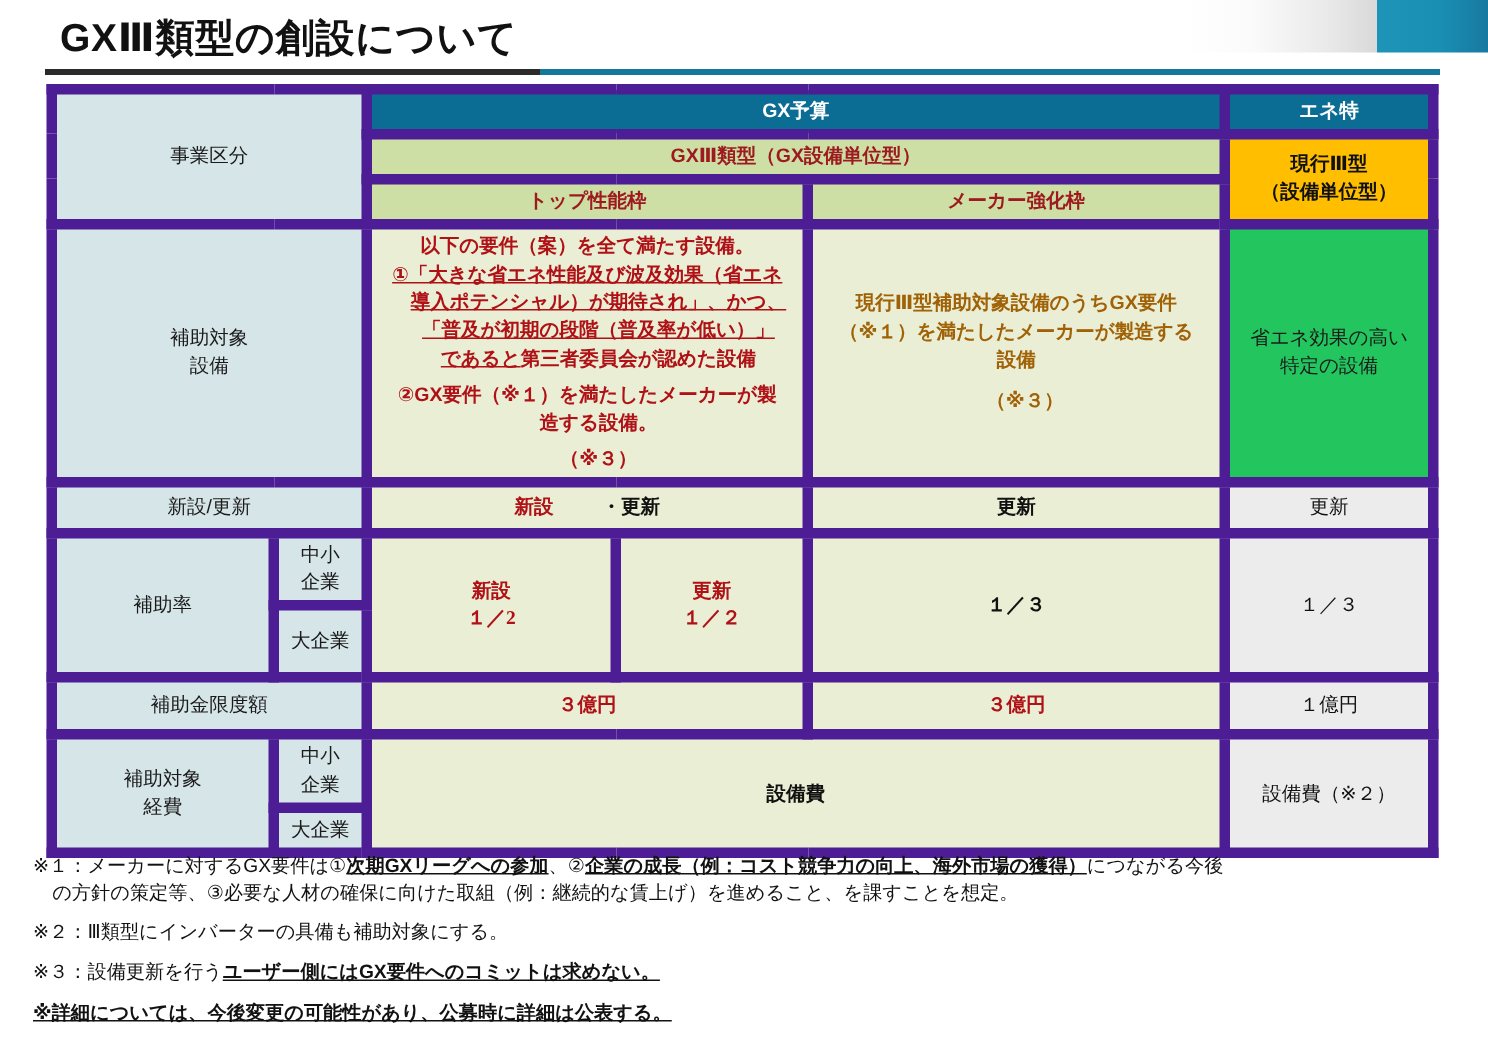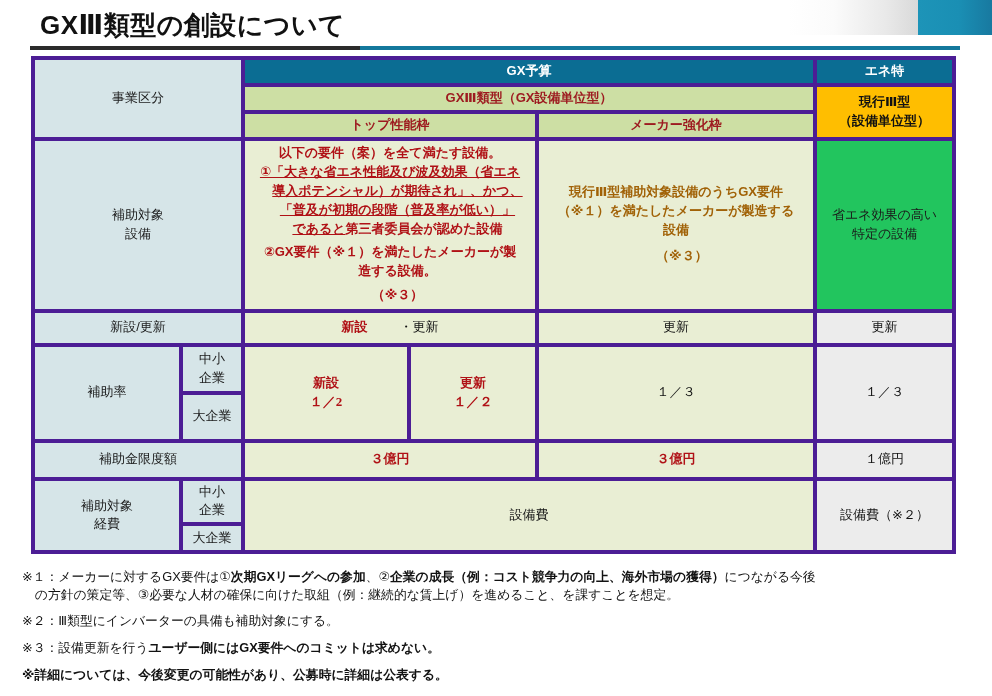--- a/index.html
+++ b/index.html
@@ -30,36 +30,36 @@
   #rule .r{position:absolute;left:330px;top:0;width:600px;height:4px;background:#14789c;}
 
   
   #tbl{
     position:absolute;left:31px;top:56px;
     border-collapse:collapse;
     table-layout:fixed;
     width:921px;
   }
   #tbl td{
-    border:4px solid #4c1d95;
+    border:7px solid #4c1d95;
     text-align:center;
     vertical-align:middle;
     font-size:13px;
     padding:2px 4px;
     line-height:1.45;
   }
   .hdr-teal{background:#0b6d93;color:#ffffff;font-weight:bold;font-size:13.5px;}
   .hdr-green{background:#cddfa4;color:#9d1b20;font-weight:bold;font-size:13.5px;}
   .hdr-orange{background:#ffbe00;color:#111111;font-weight:bold;font-size:13.5px;}
   .lbl{background:#d6e5e8;color:#1a1a1a;font-size:13px;margin-top:20px;}
   .body-green{background:#e9eed4;}
   .body-gray{background:#ececec;}
   .body-white{background:#22c55e;}
   .red{color:#b01116;font-weight:bold;}
-  .blk{color:#111111;font-weight:normal;margin-left:32px;}
+  .blk{color:#111111;font-weight:bold;margin-left:32px;}
   .plain{color:#111111;font-weight:normal;}
 
   
   .req{
     text-align:left;
     font-size:12.3px;
     color:#b01116;
     font-weight:bold;
     line-height:1.42;
     padding:6px 6px 6px 8px;
@@ -78,21 +78,21 @@
     text-align:left;font-size:12.3px;color:#1a1a1a;font-weight:normal;
     line-height:1.45;padding:6px 10px;
   }
   .two-line span{display:block;}
   .fr{font-family:"Liberation Serif","DejaVu Serif",serif;}
 
   
   #notes{position:absolute;left:22px;top:568px;width:960px;font-size:12.8px;color:#121212;}
   #notes p{margin:0 0 9px 0;line-height:1.38;}
   #notes .hang{padding-left:2.05em;text-indent:-2.05em;}
-  #notes b{font-weight:bold;}
+  #notes b{font-weight:bold;text-decoration:underline;}
 </style>
 </head>
 <body>
 
 <div id="deco">
   <div class="grad"></div>
   <div class="block"></div>
 </div>
 
 <div id="title">GXⅢ類型の創設について</div>

